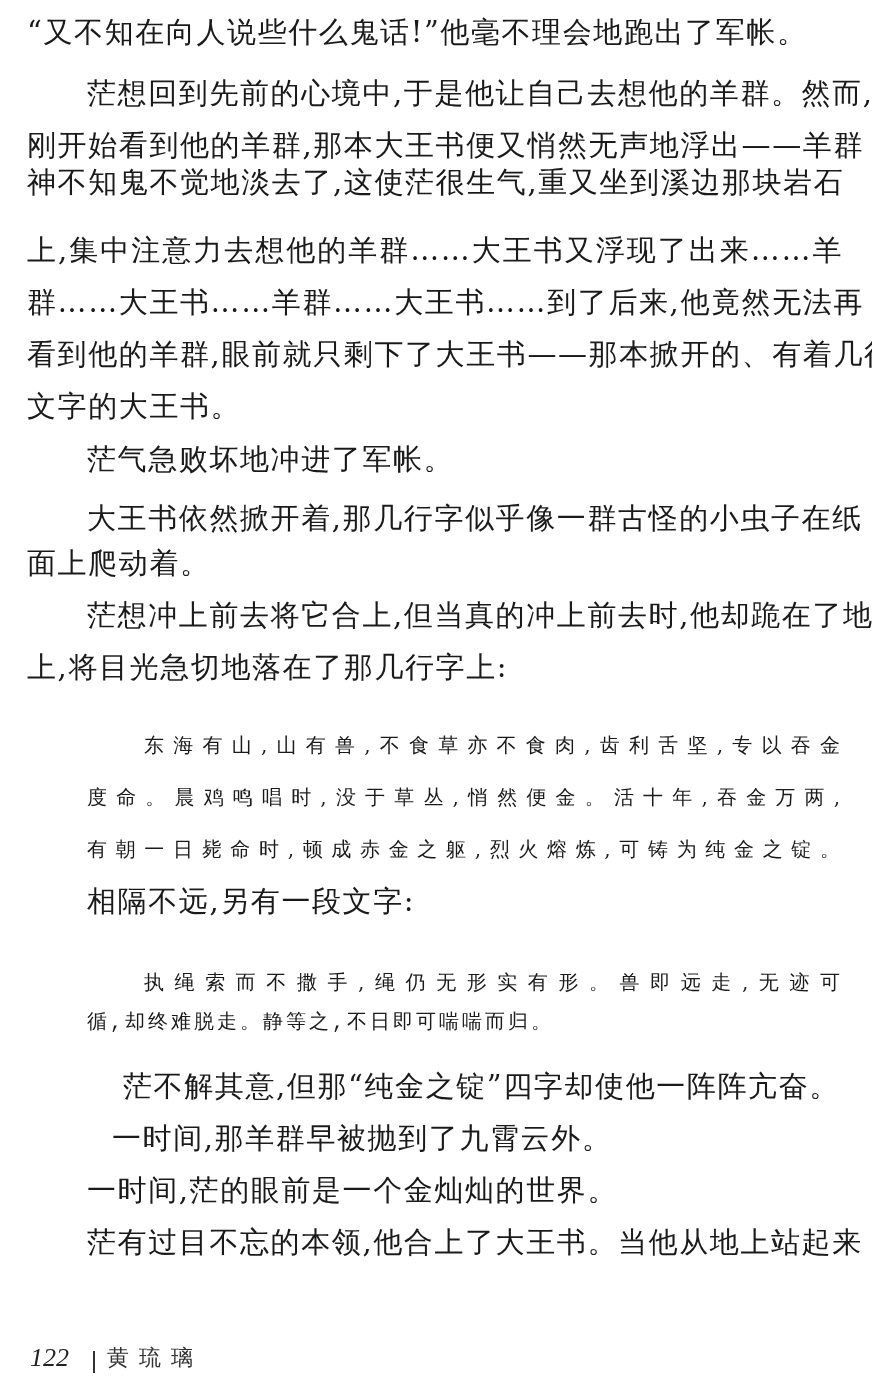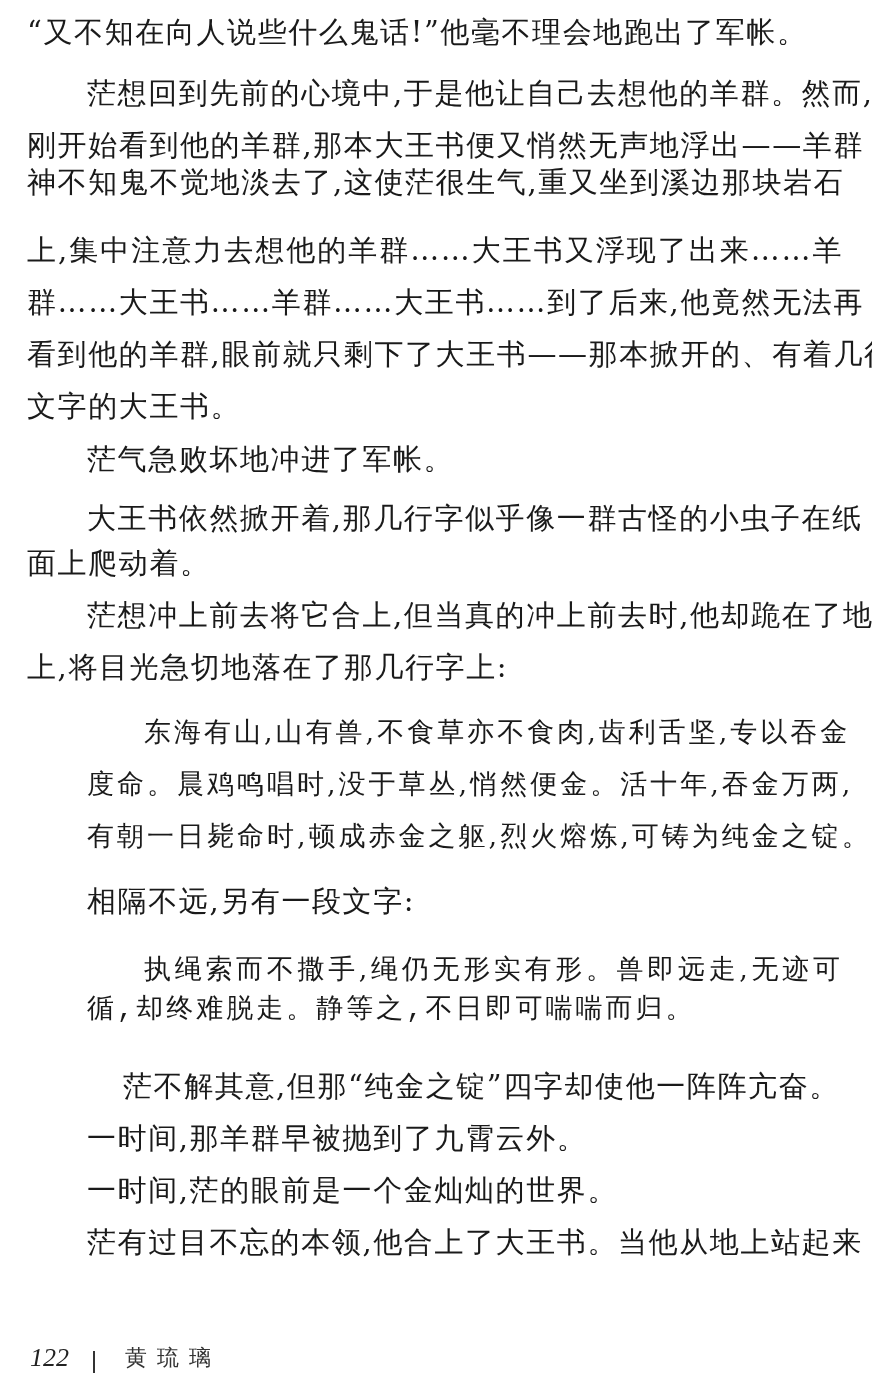--- a/index.html
+++ b/index.html
@@ -10,27 +10,27 @@
   }
   .page { position: absolute; left: 27px; top: 0; width: 816px; }
   .line {
     position: absolute; left: 0; width: 816px;
     font-size: 29px; line-height: 36px; height: 36px;
     white-space: nowrap; letter-spacing: 1.6px;
     text-align: justify; text-align-last: justify;
   }
   .line.last { text-align-last: left; }
   .indent { padding-left: 60px; width: 756px; }
-  .quote { font-family: "DejaVu Serif", "Liberation Serif", serif; font-size: 27px; letter-spacing: 3px; }
+  .quote { font-family: "DejaVu Serif", "Liberation Serif", serif; font-size: 20px; letter-spacing: 3px; margin-top: 13px; }
   .q-first { left: 60px; width: 756px; padding-left: 57px; box-sizing: border-box; }
   .q-line { left: 60px; width: 756px; }
   .footer { position: absolute; top: 1333px; left: 30px; height: 40px; display: flex; align-items: flex-end; }
   .pnum { font-family: "Liberation Serif", serif; font-style: italic; font-size: 26px; color: #222; }
   .sep { width: 2px; height: 22px; background: #333; margin: 0 0 0 24px; }
-  .book { font-family: "DejaVu Sans", sans-serif; font-size: 22px; letter-spacing: 10px; color: #333; margin-left: 30px; }
+  .book { font-family: "DejaVu Sans", sans-serif; font-size: 22px; letter-spacing: 10px; color: #333; margin-left: 12px; }
 </style>
 </head>
 <body>
 
 <div class="page" id="page">
     <div class="line  last" style="top: 14px;">“又不知在向人说些什么鬼话!”他毫不理会地跑出了军帐。</div>
     <div class="line  indent" style="top: 75px;">茫想回到先前的心境中,于是他让自己去想他的羊群。然而,</div>
     <div class="line " style="top: 127px;">刚开始看到他的羊群,那本大王书便又悄然无声地浮出——羊群</div>
     <div class="line " style="top: 164px;">神不知鬼不觉地淡去了,这使茫很生气,重又坐到溪边那块岩石</div>
     <div class="line " style="top: 232px;">上,集中注意力去想他的羊群……大王书又浮现了出来……羊</div>
@@ -42,21 +42,21 @@
     <div class="line  last" style="top: 545px;">面上爬动着。</div>
     <div class="line  indent" style="top: 597px;">茫想冲上前去将它合上,但当真的冲上前去时,他却跪在了地</div>
     <div class="line  last" style="top: 649px;">上,将目光急切地落在了那几行字上:</div>
     <div class="line quote q-first" style="top: 714px;">东海有山,山有兽,不食草亦不食肉,齿利舌坚,专以吞金</div>
     <div class="line quote q-line" style="top: 766px;">度命。晨鸡鸣唱时,没于草丛,悄然便金。活十年,吞金万两,</div>
     <div class="line quote q-line" style="top: 818px;">有朝一日毙命时,顿成赤金之躯,烈火熔炼,可铸为纯金之锭。</div>
     <div class="line  q-line last" style="top: 883px;">相隔不远,另有一段文字:</div>
     <div class="line quote q-first" style="top: 951px;">执绳索而不撒手,绳仍无形实有形。兽即远走,无迹可</div>
     <div class="line quote q-line last" style="top: 992px; font-family: Liberation Mono, monospace;">循,却终难脱走。静等之,不日即可喘喘而归。</div>
     <div class="line  q-line last" style="top: 1068px; margin-left: 36px;">茫不解其意,但那“纯金之锭”四字却使他一阵阵亢奋。</div>
-    <div class="line  q-line last" style="top: 1120px;">一时间,那羊群早被抛到了九霄云外。</div>
+    <div class="line  q-line last" style="top: 1120px; margin-left: 25px;">一时间,那羊群早被抛到了九霄云外。</div>
     <div class="line  q-line last" style="top: 1172px;">一时间,茫的眼前是一个金灿灿的世界。</div>
     <div class="line  q-line" style="top: 1224px;">茫有过目不忘的本领,他合上了大王书。当他从地上站起来</div>
   </div>
 
 <div class="footer">
   <span class="pnum">122</span>
   <span class="sep"></span>
   <span class="book">黄琉璃</span>
 </div>
 

